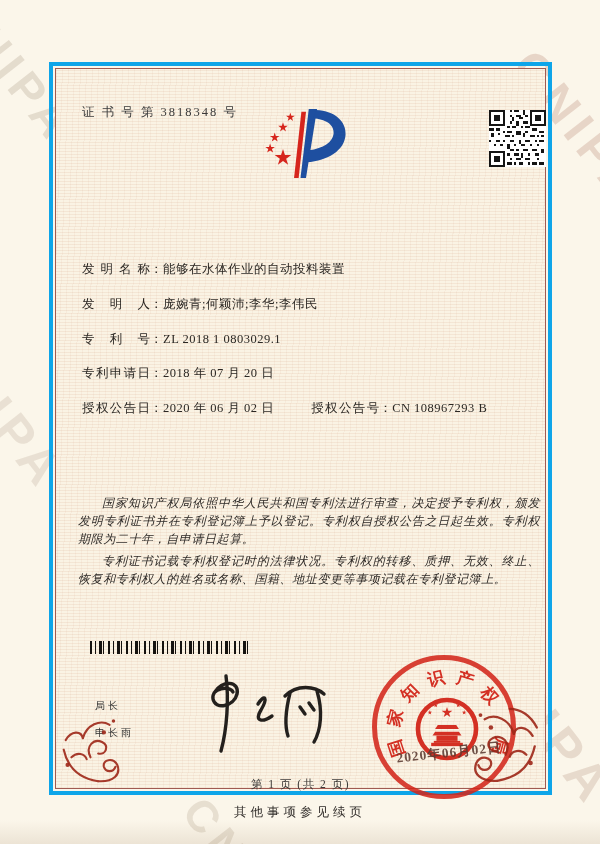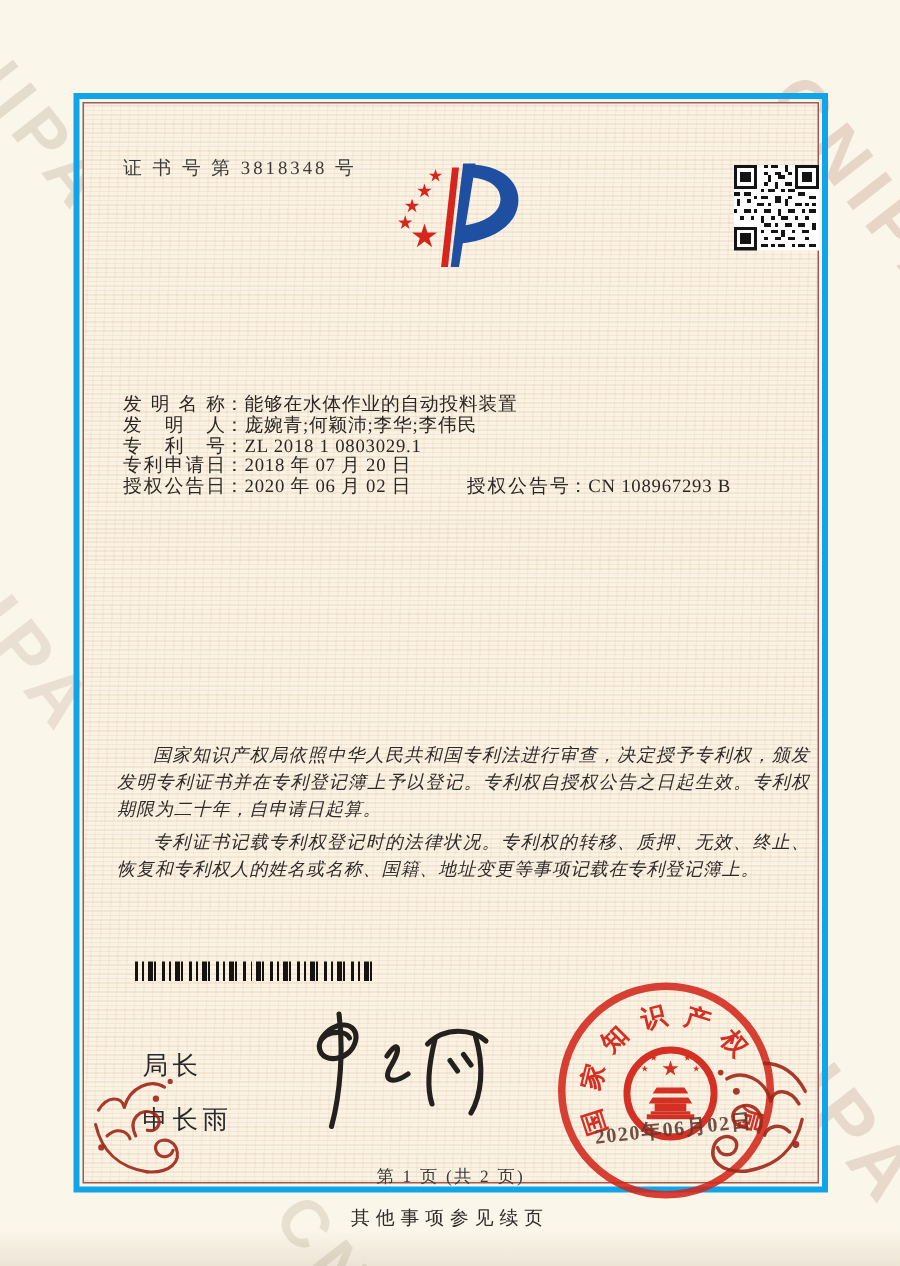--- a/index.html
+++ b/index.html
@@ -43,21 +43,21 @@
     font-size:12.5px;letter-spacing:2px;color:#3a3a3a;
   }
   .logo{position:absolute;left:204px;top:28px;width:92px;height:92px;}
   .qr{position:absolute;left:433px;top:41px;width:57px;height:57px;}
   .title{
     position:absolute;left:0;right:0;top:118px;
     text-align:center;font-size:27px;font-weight:700;color:#141414;
     letter-spacing:14px;text-indent:14px;
   }
   .fields{position:absolute;left:26px;top:194px;width:452px;color:#2b2723;}
-  .frow{font-size:12.5px;line-height:1.1;white-space:nowrap;}
+  .frow{margin-bottom:21px;font-size:12.5px;line-height:1.1;white-space:nowrap;}
   .flabel{
     display:inline-block;width:68px;vertical-align:bottom;
     text-align:justify;text-align-last:justify;
   }
   .fcolon{display:inline-block;width:13px;}
   .fvalue{letter-spacing:0.5px;}
   .fvalue-fixed{display:inline-block;width:145px;letter-spacing:0.5px;}
   .paras{
     position:absolute;left:22px;top:425px;width:462px;
     font-size:12px;line-height:18px;color:#2f2b28;letter-spacing:0.6px;
@@ -65,21 +65,21 @@
   }
   .paras p{margin:0 0 4px 0;text-indent:2em;font-style:italic;}
   .barcode{
     position:absolute;left:34px;top:572px;width:158px;height:13px;
     background:repeating-linear-gradient(90deg,
       #15120f 0 2px, rgba(0,0,0,0) 2px 5px,
       #15120f 5px 6px, rgba(0,0,0,0) 6px 9px,
       #15120f 9px 12px, rgba(0,0,0,0) 12px 13px,
       #15120f 13px 14px, rgba(0,0,0,0) 14px 18px);
   }
-  .signer{position:absolute;left:39px;top:630px;font-size:17px;color:#2a2a2a;letter-spacing:3px;}
+  .signer{position:absolute;left:39px;top:630px;font-size:10px;color:#2a2a2a;letter-spacing:3px;}
   .signer div{margin-bottom:13px;}
   .signature{position:absolute;left:130px;top:600px;width:150px;height:90px;}
   
   .seal{
     position:absolute;left:316px;top:586px;width:144px;height:144px;
     border:5px solid rgba(210,38,26,0.92);border-radius:50%;
     box-sizing:border-box;opacity:0.95;
   }
   .seal-ch{
     position:absolute;width:18px;height:18px;

